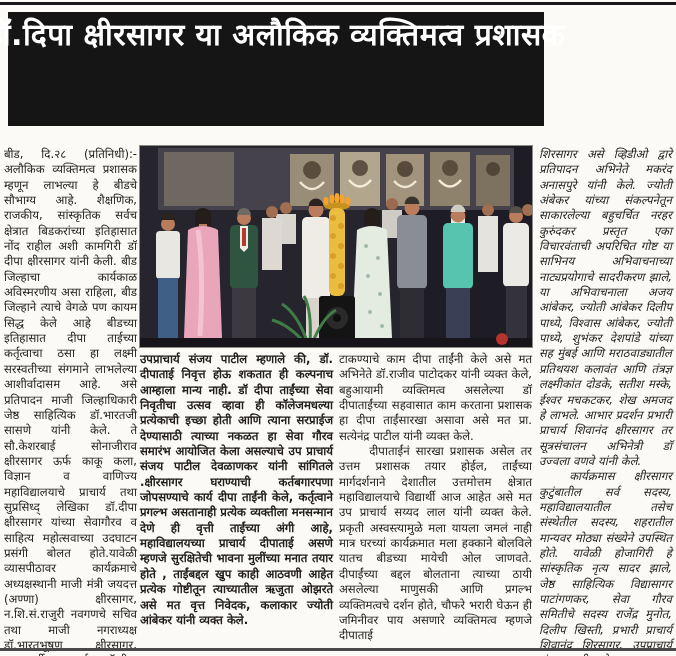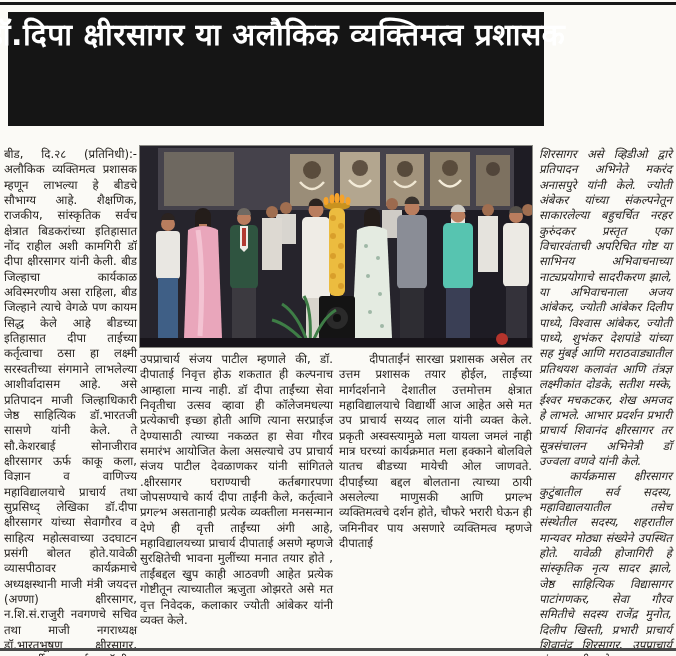--- a/index.html
+++ b/index.html
@@ -21,21 +21,21 @@
     letter-spacing:.5px;
   }
   .col{
     position:absolute;text-align:justify;
     font-size:11.6px;line-height:15.35px;color:#201d1a;
   }
   .col p{margin:0;}
   .col p.indent{text-indent:2.6em;}
   #col1{left:4px;  top:147px;width:133px;height:500px;}
   #col4{left:539px;top:147px;width:133px;height:500px;font-style:italic;}
-  #col2{left:140px;top:352px;width:193px;height:295px;}
+  #col2{left:140px;top:352px;width:193px;height:295px;font-weight:bold;}
   #col3{left:339px;top:352px;width:193px;height:295px;}
   .photo-wrap{
     position:absolute;left:140px;top:146px;width:392px;height:201px;
     background:#26242c;outline:1px solid #8b8b86;
   }
   .photo-wrap svg{display:block;}
 </style>
 </head>
 <body>
 
@@ -200,20 +200,21 @@
       <rect x="0" y="192" width="392" height="9" fill="#17141a"></rect>
       <circle cx="362" cy="193" r="6" fill="#b5342c"></circle>
     </svg>
   </div>
 
   <div class="col" id="col2">
     <p>उपप्राचार्य संजय पाटील म्हणाले की, डॉ. दीपाताई निवृत्त होऊ शकतात ही कल्पनाच आम्हाला मान्य नाही. डॉ दीपा ताईंच्या सेवा निवृतीचा उत्सव व्हावा ही कॉलेजमधल्या प्रत्येकाची इच्छा होती आणि त्याना सरप्राईज देण्यासाठी त्याच्या नकळत हा सेवा गौरव समारंभ आयोजित केला असल्याचे उप प्राचार्य संजय पाटील देवळाणकर यांनी सांगितले .क्षीरसागर घराण्याची कर्तबगारपणा जोपसण्याचे कार्य दीपा ताईंनी केले, कर्तृत्वाने प्रगल्भ असतानाही प्रत्येक व्यक्तीला मनसन्मान देणे ही वृत्ती ताईंच्या अंगी आहे, महाविद्यालयच्या प्राचार्य दीपाताई असणे म्हणजे सुरक्षितेची भावना मुलींच्या मनात तयार होते , ताईंबद्दल खुप काही आठवणी आहेत प्रत्येक गोष्टीतून त्याच्यातील ऋजुता ओझरते असे मत वृत्त निवेदक, कलाकार ज्योती आंबेकर यांनी व्यक्त केले.</p>
   </div>
 
   <div class="col" id="col3">
+    <p>टाकण्याचे काम दीपा ताईंनी केले असे मत अभिनेते डॉ.राजीव पाटोदकर यांनी व्यक्त केले, बहुआयामी व्यक्तिमत्व असलेल्या डॉ दीपाताईंच्या सहवासात काम करताना प्रशासक हा दीपा ताईंसारखा असावा असे मत प्रा. सत्येनंद्र पाटील यांनी व्यक्त केले.</p>
     <p class="indent">दीपाताईंनं सारखा प्रशासक असेल तर उत्तम प्रशासक तयार होईल, ताईंच्या मार्गदर्शनाने देशातील उत्तमोत्तम क्षेत्रात महाविद्यालयाचे विद्यार्थी आज आहेत असे मत उप प्राचार्य सय्यद लाल यांनी व्यक्त केले. प्रकृती अस्वस्त्यामुळे मला यायला जमलं नाही मात्र घरच्यां कार्यक्रमात मला हक्काने बोलविले यातच बीडच्या मायेची ओल जाणवते. दीपाईंच्या बद्दल बोलताना त्याच्या ठायी असलेल्या माणुसकी आणि प्रगल्भ व्यक्तिमत्वचे दर्शन होते, चौफरे भरारी घेऊन ही जमिनीवर पाय असणारे व्यक्तिमत्व म्हणजे दीपाताई</p>
   </div>
 
   <div class="col" id="col4">
     <p>शिरसागर असे व्हिडीओ द्वारे प्रतिपादन अभिनेते मकरंद अनासपुरे यांनी केले. ज्योती अंबेकर यांच्या संकल्पनेतून साकारलेल्या बहुचर्चित नरहर कुरुंदकर प्रस्तृत एका विचारवंताची अपरिचित गोष्ट या साभिनय अभिवाचनाच्या नाट्यप्रयोगाचे सादरीकरण झाले, या अभिवाचनाला अजय आंबेकर, ज्योती आंबेकर दिलीप पाध्ये, विश्वास आंबेकर, ज्योती पाध्ये, शुभंकर देशपांडे यांच्या सह मुंबई आणि मराठवाड्यातील प्रतिथयश कलावंत आणि तंत्रज्ञ लक्ष्मीकांत दोडके, सतीश मस्के, ईश्वर मचकटकर, शेख अमजद हे लाभले. आभार प्रदर्शन प्रभारी प्राचार्य शिवानंद क्षीरसागर तर सूत्रसंचालन अभिनेत्री डॉ उज्वला वणवे यांनी केले.</p>
     <p class="indent">कार्यक्रमास क्षीरसागर कुटुंबातील सर्व सदस्य, महाविद्यालयातील तसेच संस्थेतील सदस्य, शहरातील मान्यवर मोठ्या संख्येने उपस्थित होते. यावेळी होजागिरी हे सांस्कृतिक नृत्य सादर झाले, जेष्ठ साहित्यिक विद्यासागर पाटांगणकर, सेवा गौरव समितीचे सदस्य राजेंद्र मुनोत, दिलीप खिस्ती, प्रभारी प्राचार्य शिवानंद शिरसागर, उपप्राचार्य संजय पाटील देवळाणकर, उप प्राचार्य सय्यद लाल, प्राचार्य डॉ. राजपानगे, प्राचार्य आबासाहेब हांगे, उप प्राचार्य विलास भिल्लारे, प्रा.सतीश माउलगे, प्रा. विश्वास कंधारे, प्राचार्य काळे, प्रा.जालिंदर कोळेकर यांच्या सह शिक्षक, शिक्षेत्तर कर्मचारी, विद्यार्थी मोठ्या संख्येने उपस्थित होते.</p>
   </div>
 
   <div class="bottom-rule"></div>
 

